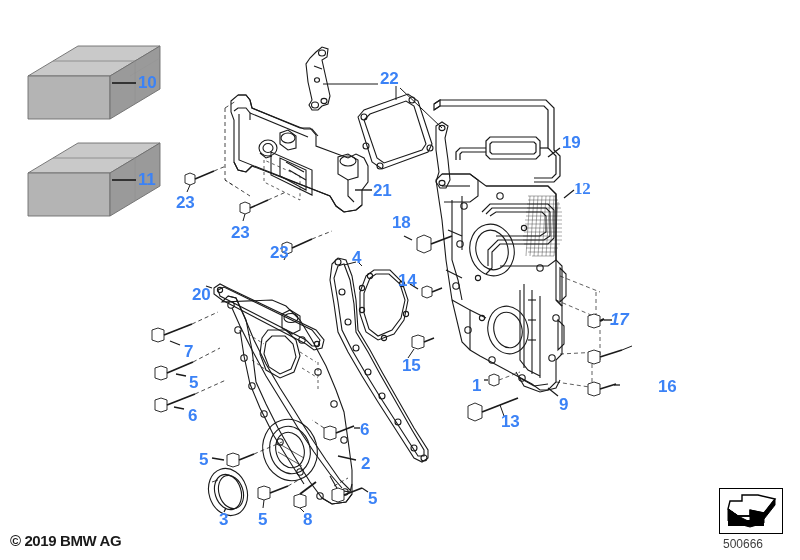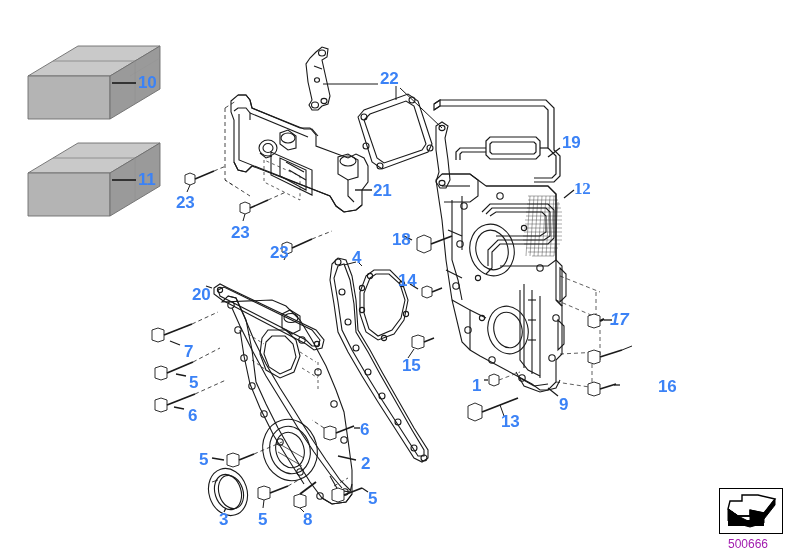--- a/index.html
+++ b/index.html
@@ -52,27 +52,27 @@
     top: 488px;
     width: 64px;
     height: 46px;
     border: 1px solid #000000;
     background: #ffffff;
     box-sizing: border-box;
   }
   #logo-box svg { display: block; }
   #drawing-number {
     position: absolute;
-    left: 728px;
+    left: 699px;
     top: 537px;
     width: 64px;
-    text-align: left;
+    text-align: right;
     font-family: "Liberation Sans", sans-serif;
     font-size: 12px;
-    color: #a21caf;
+    color: #404040;
     letter-spacing: 0px;
   }
 </style>
 </head>
 <body>
 
 <div id="page">
 
   <svg id="diagram-svg" viewBox="0 0 800 560">
     <defs>
@@ -519,41 +519,42 @@
 
   <div class="callout" style="left:138px; top:74px;">10</div>
   <div class="callout" style="left:138px; top:171px;">11</div>
   <div class="callout" style="left:176px; top:194px;">23</div>
   <div class="callout" style="left:231px; top:224px;">23</div>
   <div class="callout" style="left:270px; top:244px;">23</div>
   <div class="callout" style="left:373px; top:182px;">21</div>
   <div class="callout" style="left:380px; top:70px;">22</div>
   <div class="callout" style="left:562px; top:134px;">19</div>
   <div class="callout" style="left:574px; top:180px;font-family:Liberation Serif, serif;">12</div>
-  <div class="callout" style="left:392px; top:231px;">18</div>
+  <div class="callout" style="left:392px; top:214px;">18</div>
   <div class="callout" style="left:352px; top:249px;">4</div>
   <div class="callout" style="left:398px; top:272px;">14</div>
   <div class="callout" style="left:610px; top:311px;font-style:italic;">17</div>
   <div class="callout" style="left:402px; top:357px;">15</div>
   <div class="callout" style="left:618px; top:378px;margin-left:40px;">16</div>
   <div class="callout" style="left:472px; top:377px;">1</div>
   <div class="callout" style="left:559px; top:396px;">9</div>
   <div class="callout" style="left:501px; top:413px;">13</div>
   <div class="callout" style="left:192px; top:286px;">20</div>
   <div class="callout" style="left:184px; top:343px;">7</div>
   <div class="callout" style="left:189px; top:374px;">5</div>
   <div class="callout" style="left:188px; top:407px;">6</div>
   <div class="callout" style="left:360px; top:421px;">6</div>
   <div class="callout" style="left:199px; top:451px;">5</div>
   <div class="callout" style="left:361px; top:455px;">2</div>
   <div class="callout" style="left:368px; top:490px;">5</div>
   <div class="callout" style="left:219px; top:511px;">3</div>
   <div class="callout" style="left:258px; top:511px;">5</div>
   <div class="callout" style="left:303px; top:511px;">8</div>
 
+  <div id="copyright">© 2019 BMW AG</div>
 
   <div id="logo-box">
     <svg width="62" height="44" viewBox="0 0 62 44">
       <polygon points="10,12 22,12 22,6 38,6 55,10 44,24 30,21 30,27 18,27 8,20" fill="#ffffff" stroke="#000000" stroke-width="1.4"></polygon>
       <polygon points="8,20 18,27 30,27 30,33 44,30 55,16 55,10 44,24 30,21 30,27 18,27 8,20" fill="#000000" stroke="#000000" stroke-width="1"></polygon>
       <polygon points="8,20 8,32 30,38 44,34 44,29 30,33 18,27 8,20" fill="#000000" stroke="#000000" stroke-width="1"></polygon>
       <rect x="8" y="31" width="36" height="6" fill="#000000"></rect>
     </svg>
   </div>
   <div id="drawing-number">500666</div>

